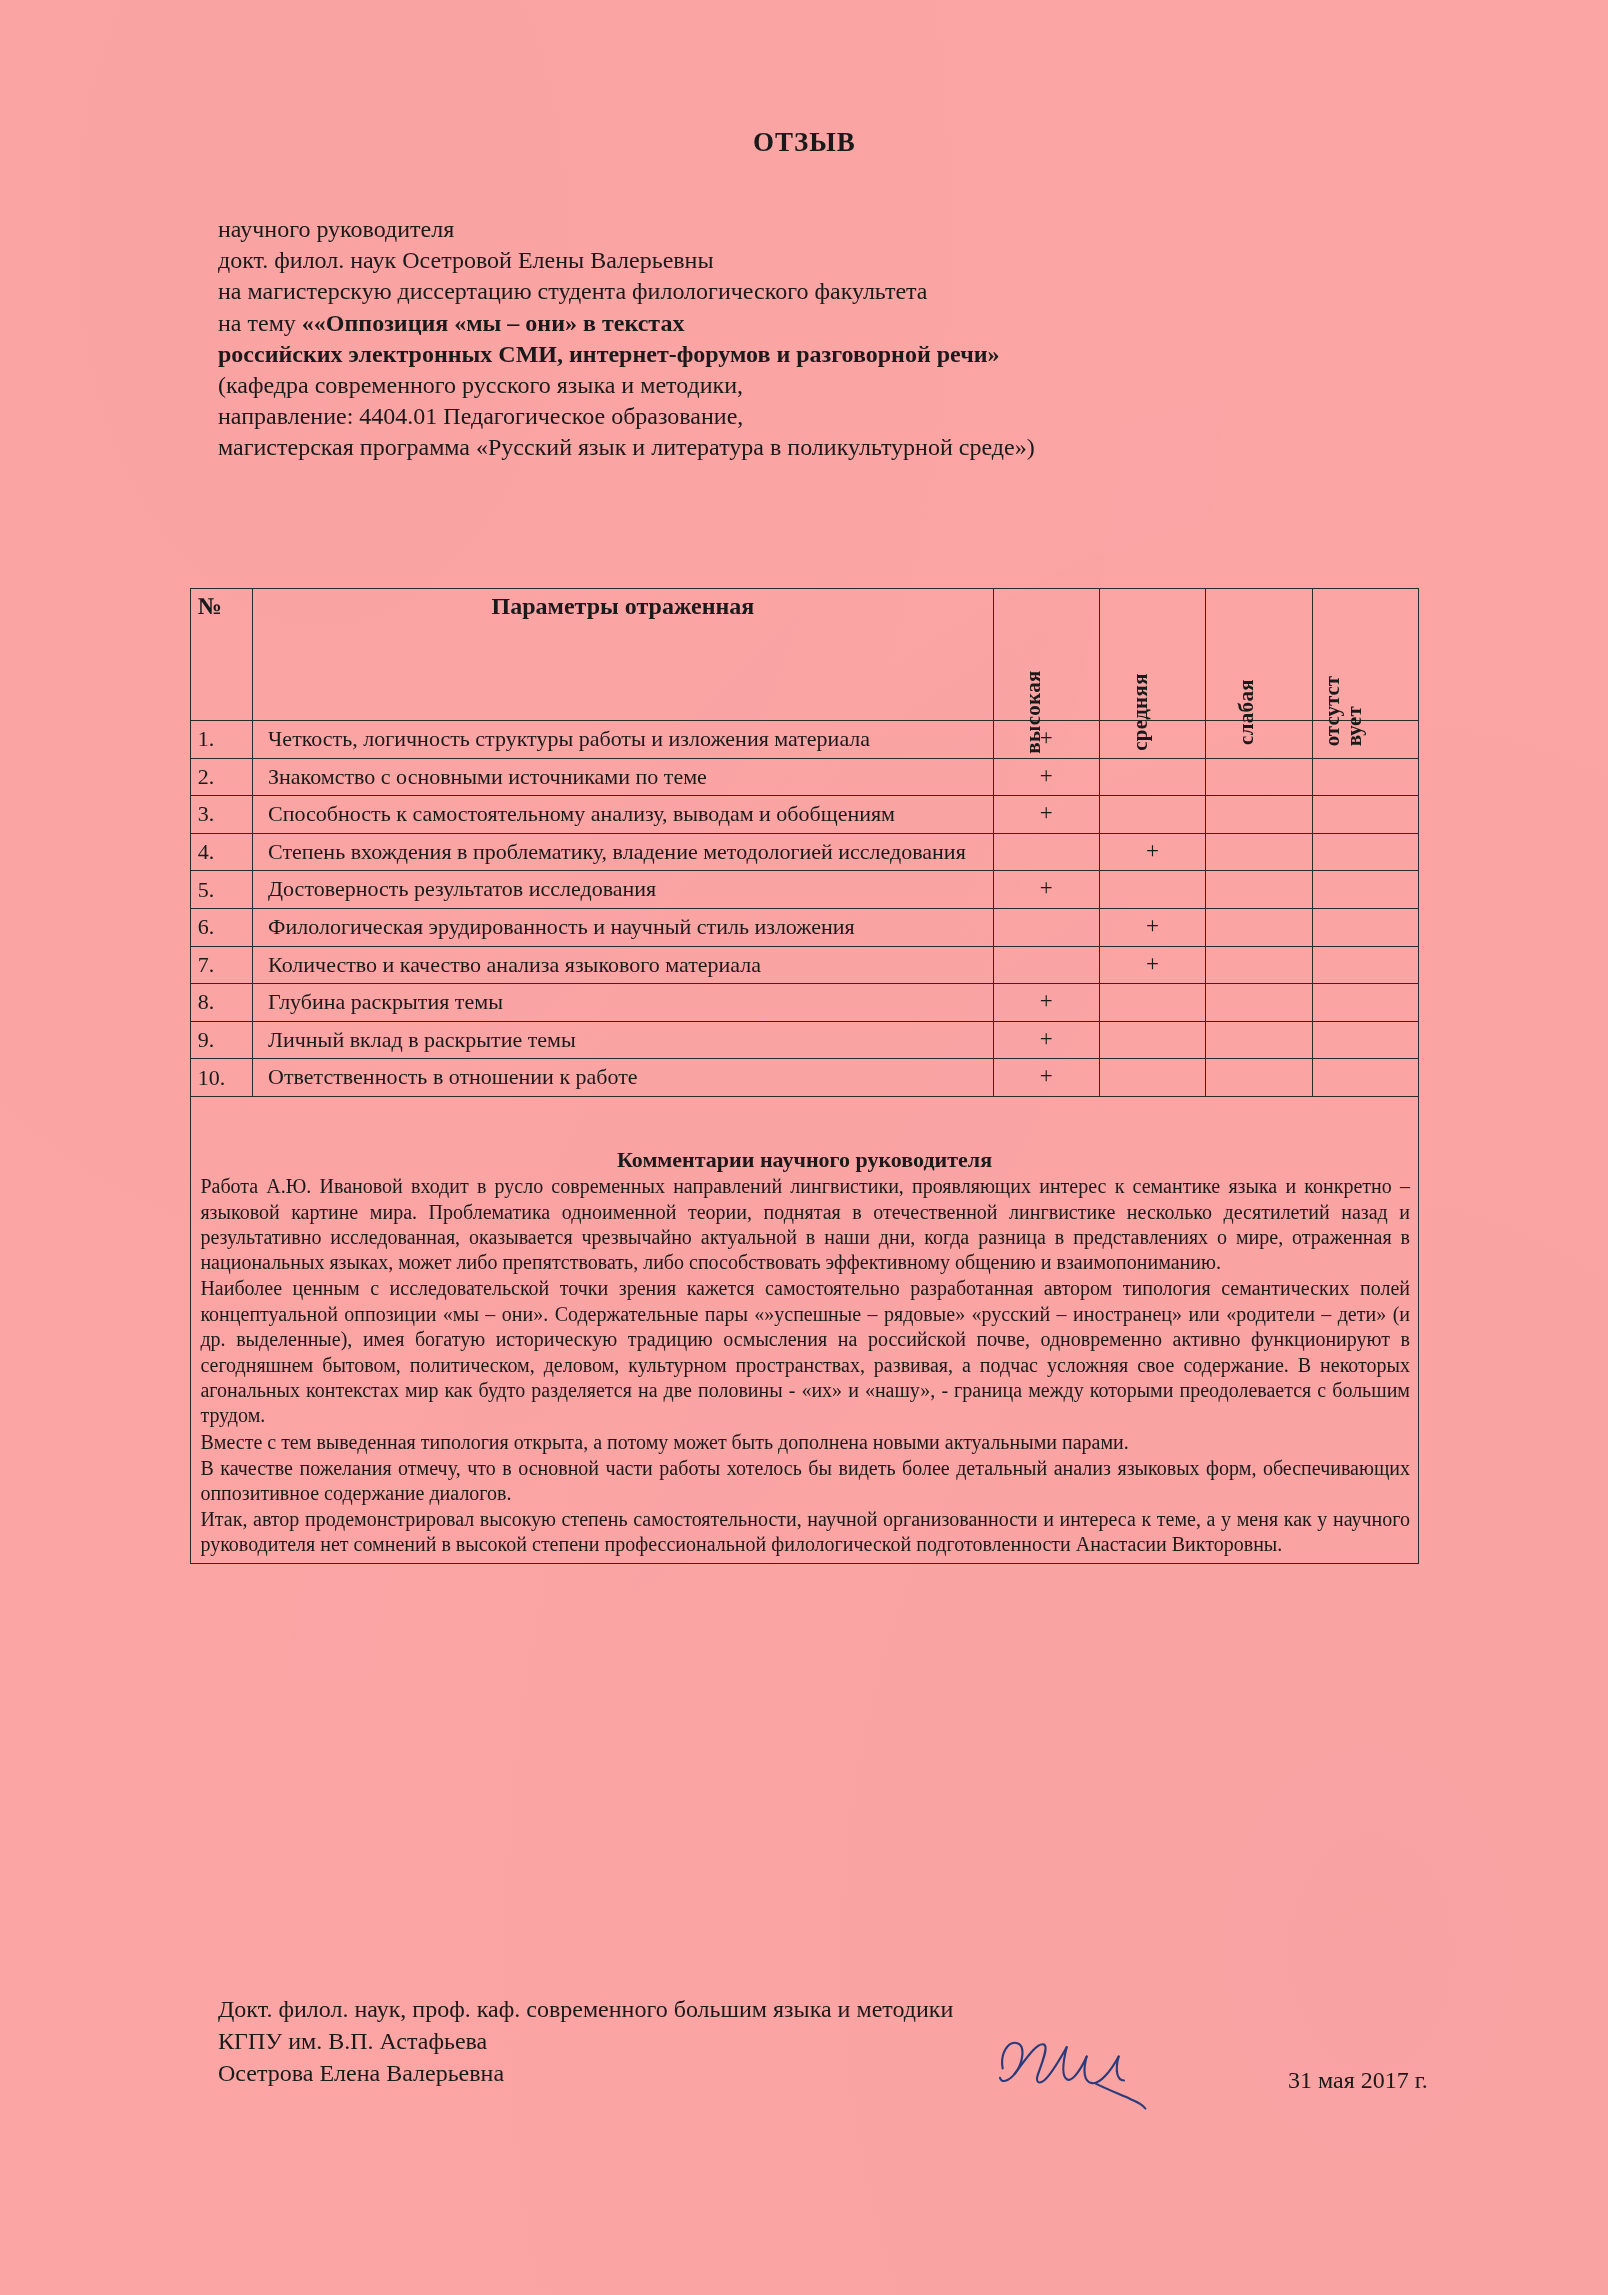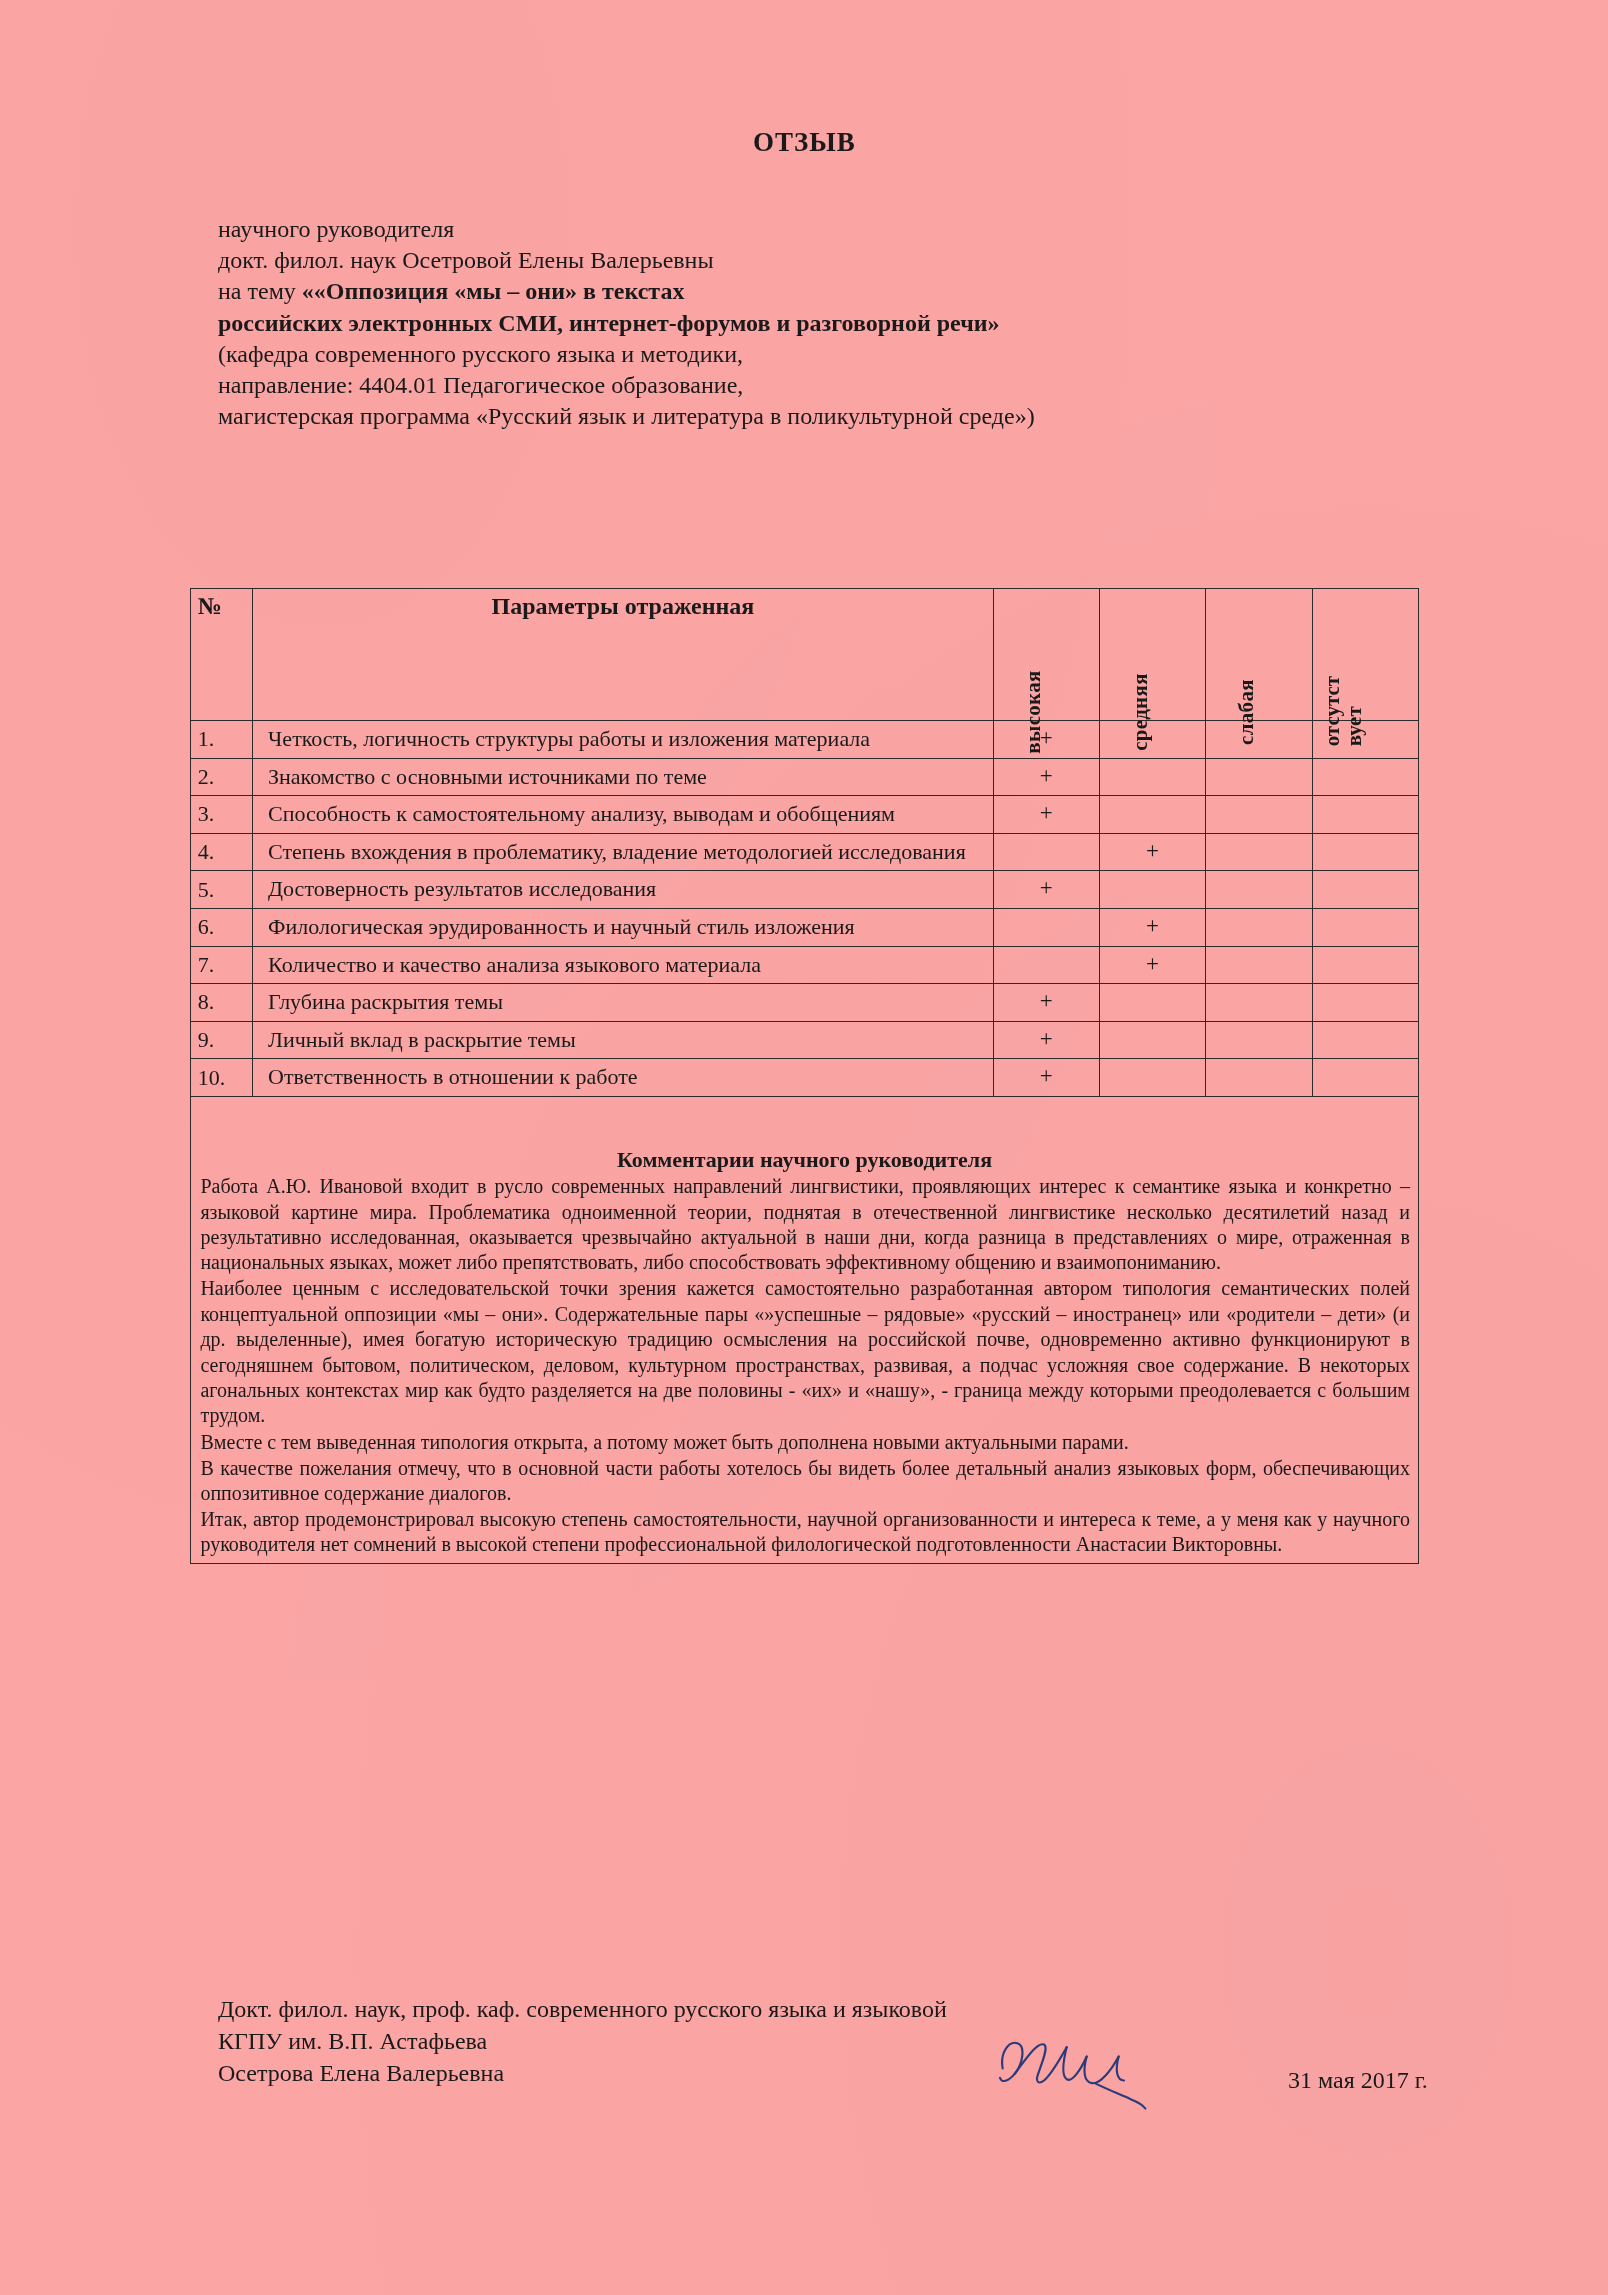--- a/index.html
+++ b/index.html
@@ -191,20 +191,21 @@
 <body>
 
 <div class="page">
   <div class="scan-tint"></div>
 
   <div class="doc-title">ОТЗЫВ</div>
 
   <div class="header-block">
     <div class="line">научного руководителя</div>
     <div class="line">докт. филол. наук Осетровой Елены Валерьевны</div>
+    <div class="line">на магистерскую диссертацию студента филологического факультета</div>
     <div class="line"><span>на тему </span><span class="b">««Оппозиция «мы – они» в текстах</span></div>
     <div class="line"><span class="b">российских электронных СМИ, интернет-форумов и разговорной речи»</span></div>
     <div class="line"> (кафедра современного русского языка и методики,</div>
     <div class="line">направление: 4404.01 Педагогическое образование,</div>
     <div class="line">магистерская программа  «Русский язык и литература в поликультурной среде»)</div>
   </div>
 
   <div class="tbl-wrap">
     <table class="grid">
       <thead>
@@ -321,21 +322,21 @@
               <p>Итак, автор продемонстрировал высокую степень самостоятельности, научной организованности и интереса к теме, а у меня как у научного руководителя нет сомнений в высокой степени профессиональной филологической подготовленности Анастасии Викторовны.</p>
             </div>
           </td>
         </tr>
 
       </tbody>
     </table>
   </div>
 
   <div class="footer-block">
-    <div class="nl">Докт. филол. наук, проф. каф. современного русского языка и языковой</div>
+    <div class="nl">Докт. филол. наук, проф. каф. современного большим языка и методики</div>
     <div class="nl">КГПУ им. В.П. Астафьева</div>
     <div class="nl">Осетрова Елена Валерьевна</div>
   </div>
 
   <svg class="signature" viewBox="0 0 300 130" aria-hidden="true">
     <g fill="none" stroke="#2b3a7a" stroke-width="3.2" stroke-linecap="round">
       <path d="M22 62 C18 40 30 20 44 24 C57 28 52 56 40 70 C30 82 20 84 18 76"></path>
       <path d="M40 70 C58 46 74 22 84 26 C92 30 78 60 74 74 C72 82 76 86 84 80 C96 70 110 44 118 30"></path>
       <path d="M118 30 C112 54 110 72 118 78 C126 84 140 62 148 44"></path>
       <path d="M148 44 C142 66 144 82 156 84 C168 86 184 66 196 44"></path>

